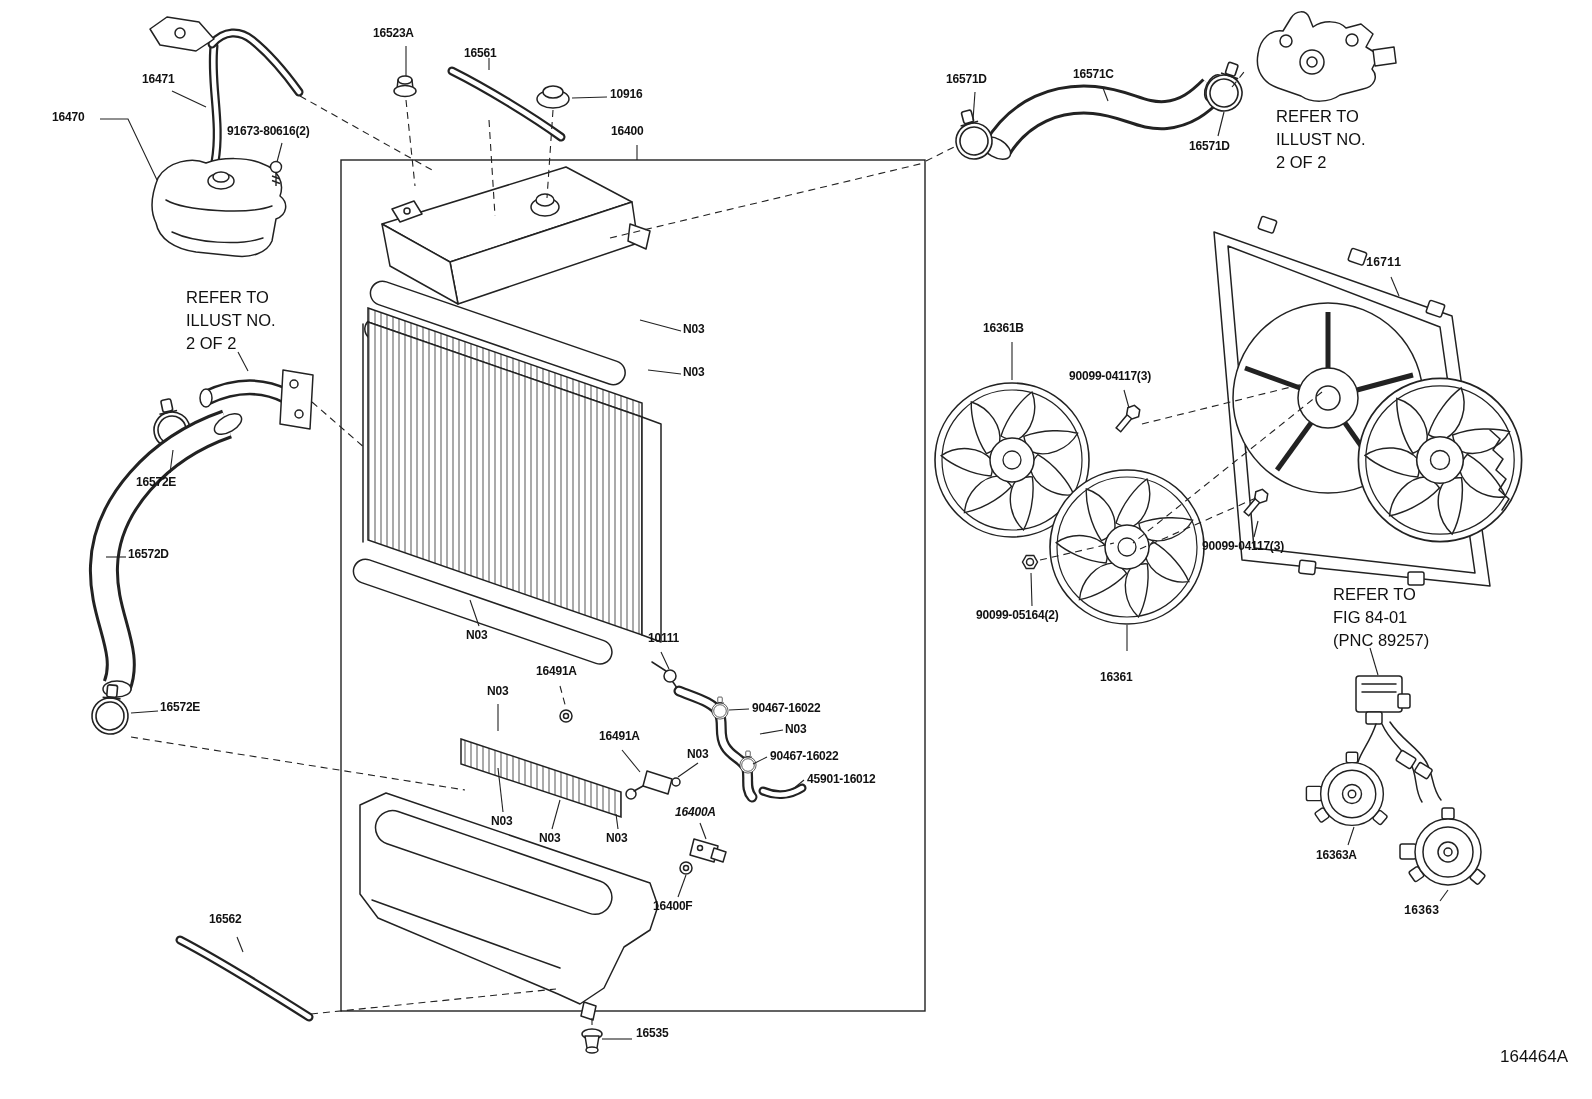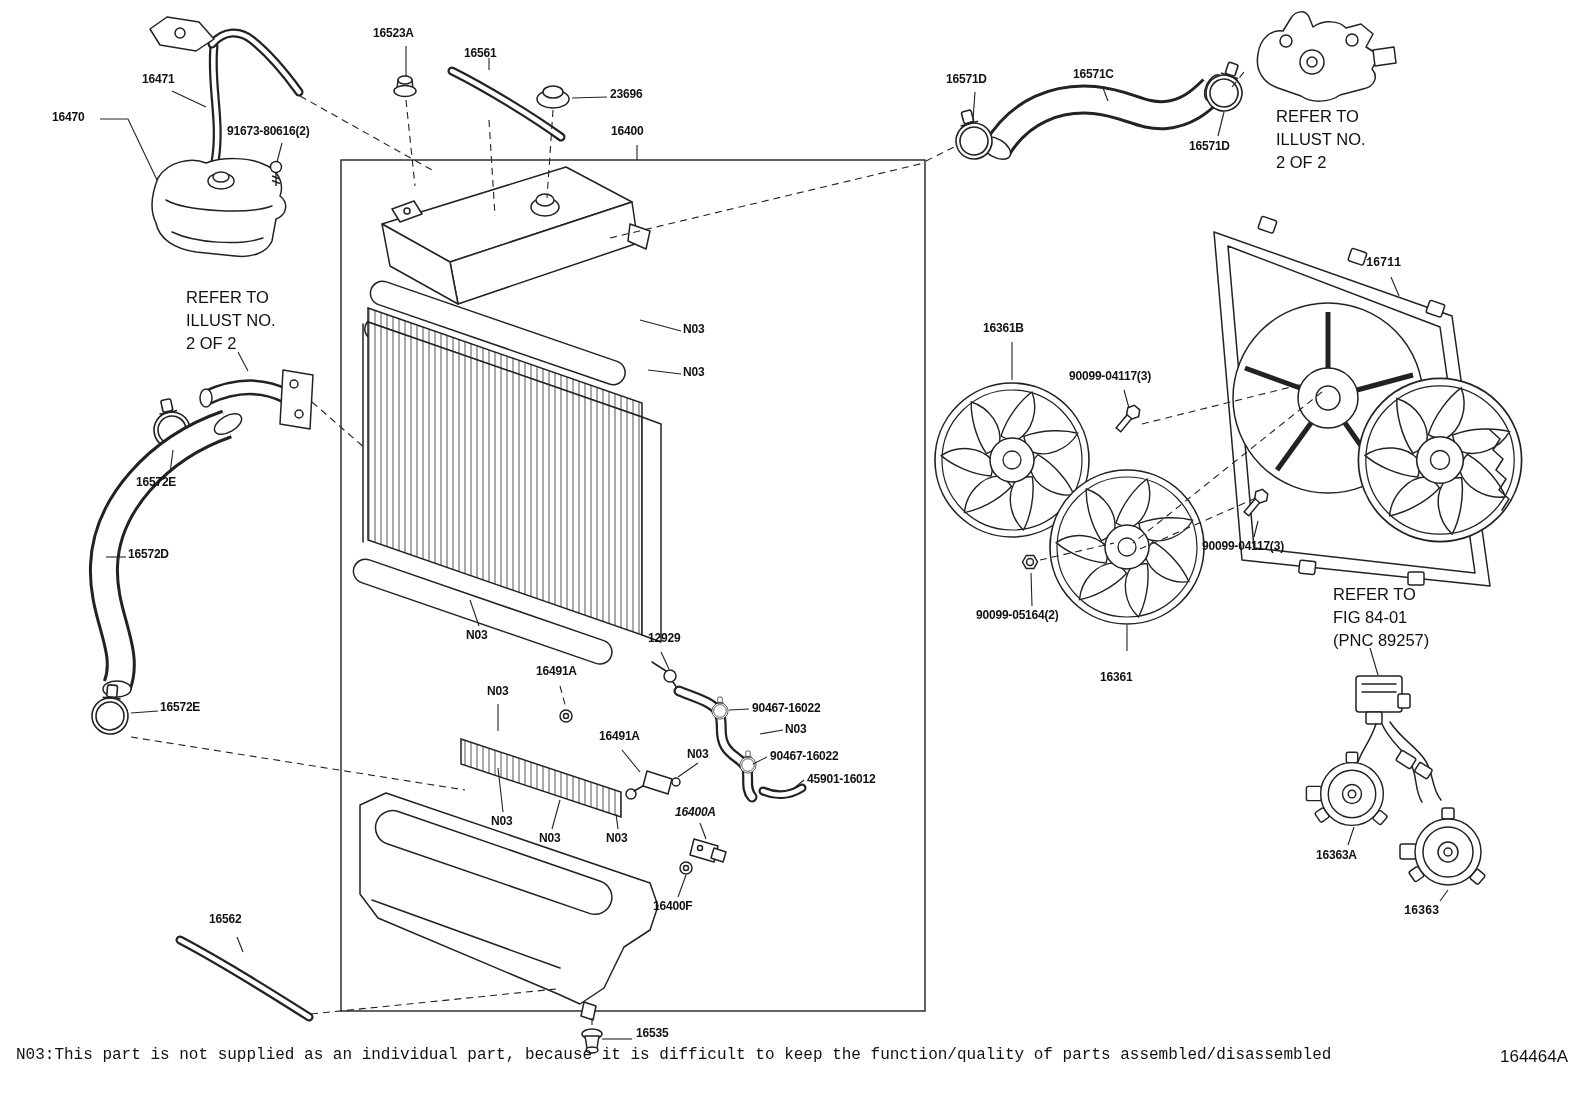--- a/index.html
+++ b/index.html
@@ -349,41 +349,41 @@
     <path class="dash" d="M1322,392 L1133,543"></path>
     <path class="dash" d="M1256,498 L1140,549"></path>
     <path class="dash" d="M1040,560 L1114,543"></path>
     <path class="dash" d="M312,402 L366,449"></path>
   </g>
 </svg>
 
 <div id="label-layer">
       <div class="lbl part" style="left: 373px; top: 26px;">16523A</div>
       <div class="lbl part" style="left: 464px; top: 46px;">16561</div>
-      <div class="lbl part" style="left: 610px; top: 87px;">23696</div>
+      <div class="lbl part" style="left: 610px; top: 87px;">10916</div>
       <div class="lbl part" style="left: 611px; top: 124px;">16400</div>
       <div class="lbl part" style="left: 142px; top: 72px;">16471</div>
       <div class="lbl part" style="left: 52px; top: 110px; text-align: right;">16470</div>
       <div class="lbl part" style="left: 227px; top: 124px;">91673-80616(2)</div>
       <div class="lbl part" style="left: 946px; top: 72px;">16571D</div>
       <div class="lbl part" style="left: 1073px; top: 67px;">16571C</div>
       <div class="lbl part" style="left: 1189px; top: 139px;">16571D</div>
       <div class="lbl ref" style="left: 1276px; top: 105px;">REFER TO
 ILLUST NO.
 2 OF 2</div>
       <div class="lbl ref" style="left: 186px; top: 286px;">REFER TO
 ILLUST NO.
 2 OF 2</div>
       <div class="lbl part" style="left: 136px; top: 475px;">16572E</div>
       <div class="lbl part" style="left: 128px; top: 547px;">16572D</div>
       <div class="lbl part" style="left: 160px; top: 700px;">16572E</div>
       <div class="lbl part" style="left: 683px; top: 322px;">N03</div>
       <div class="lbl part" style="left: 683px; top: 365px;">N03</div>
       <div class="lbl part" style="left: 466px; top: 628px;">N03</div>
-      <div class="lbl part" style="left: 648px; top: 631px;">12929</div>
+      <div class="lbl part" style="left: 648px; top: 631px;">10111</div>
       <div class="lbl part" style="left: 536px; top: 664px;">16491A</div>
       <div class="lbl part" style="left: 487px; top: 684px;">N03</div>
       <div class="lbl part" style="left: 752px; top: 701px;">90467-16022</div>
       <div class="lbl part" style="left: 785px; top: 722px;">N03</div>
       <div class="lbl part" style="left: 599px; top: 729px;">16491A</div>
       <div class="lbl part" style="left: 687px; top: 747px;">N03</div>
       <div class="lbl part" style="left: 770px; top: 749px;">90467-16022</div>
       <div class="lbl part" style="left: 807px; top: 772px;">45901-16012</div>
       <div class="lbl part" style="left: 491px; top: 814px;">N03</div>
       <div class="lbl part" style="left: 539px; top: 831px;">N03</div>
@@ -398,16 +398,15 @@
       <div class="lbl part" style="left: 1202px; top: 539px;">90099-04117(3)</div>
       <div class="lbl part" style="left: 976px; top: 608px;">90099-05164(2)</div>
       <div class="lbl part" style="left: 1100px; top: 654px; margin-top: 16px;">16361</div>
       <div class="lbl ref" style="left: 1333px; top: 583px;">REFER TO
 FIG 84-01
 (PNC 89257)</div>
       <div class="lbl part" style="left: 1316px; top: 848px;">16363A</div>
       <div class="lbl part" style="left: 1404px; top: 904px; font-family: Liberation Mono, monospace;">16363</div>
     </div>
 
-<div class="footnote">N03:This part is not supplied as an individual part, because it is difficult to keep the function/quality of parts assembled/disassembled</div>
 <div class="docnum">164464A</div>
 
 </div>
 
 </body></html>

